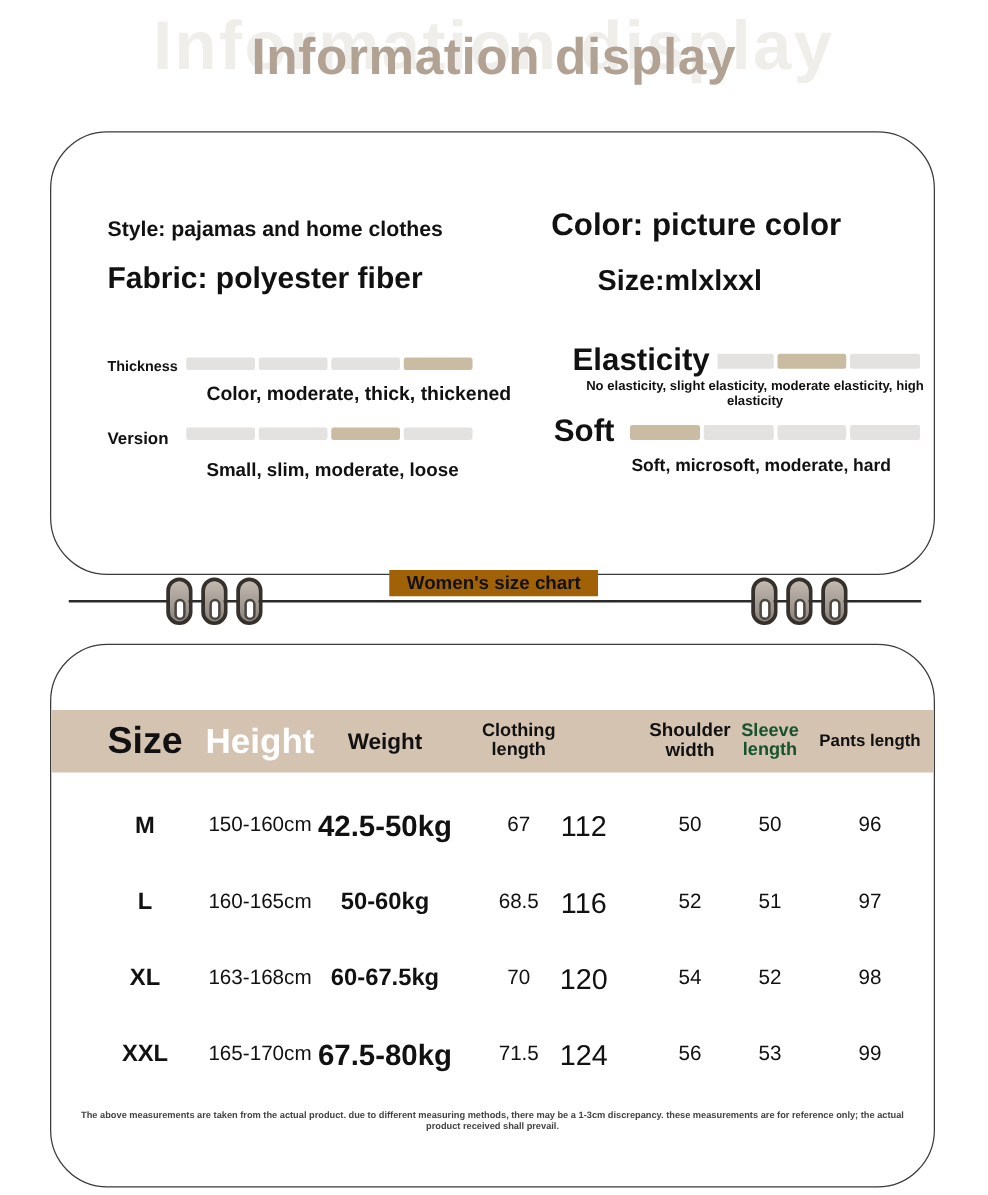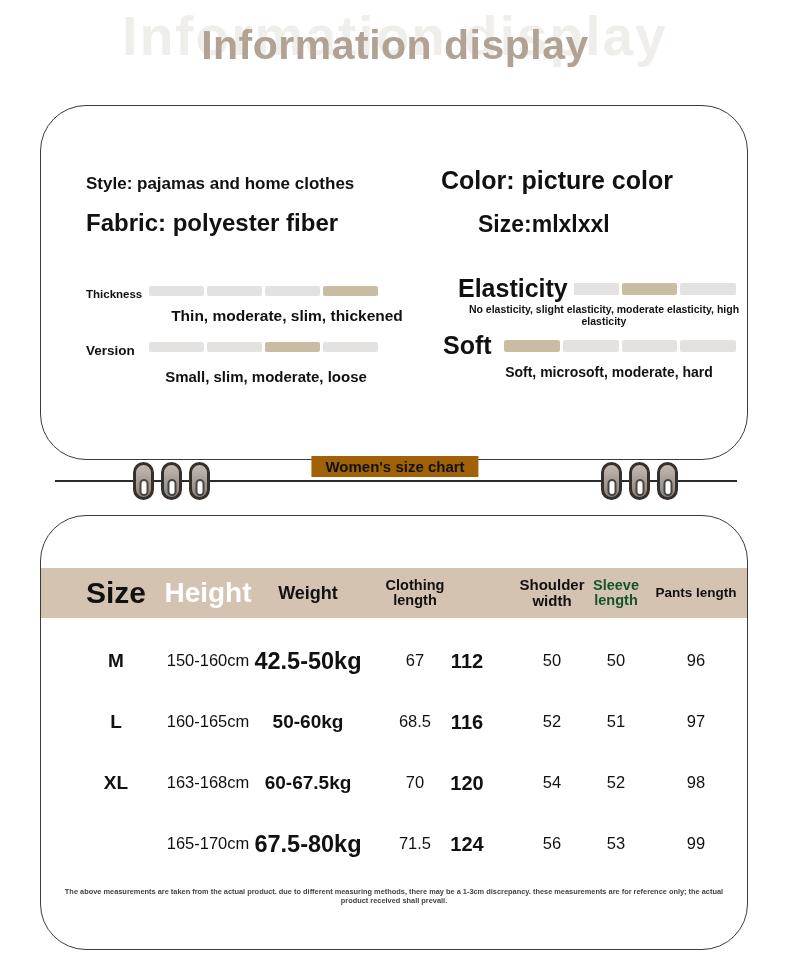--- a/index.html
+++ b/index.html
@@ -80,21 +80,21 @@
   .hc.c5{font-size:15px}
   .hc.c6{font-size:14.5px;color:#14532d}
   .hc.c7{font-size:13.5px}
 
   .t-row{position:absolute;left:0;right:0;height:58px;}
   .row0{top:116px}.row1{top:177px}.row2{top:238px}.row3{top:299px}
   .tc{font-size:16.5px;}
   .tc.c0{font-size:19px;font-weight:700;}
   .tc.c2{font-size:19px;font-weight:700;}
   .row0 .tc.c2,.row3 .tc.c2{font-size:23.5px;}
-  .tc.c4{font-size:20px;font-weight:bold;}
+  .tc.c4{font-size:23px;}
 
   .disclaimer{position:absolute;left:14px;right:14px;top:371px;text-align:center;
       font-size:7.4px;font-weight:600;color:#444;}
 </style>
 </head>
 <body>
 
 <div class="page">
 
   <div class="wm">Information display</div>
@@ -106,21 +106,21 @@
     <div class="color-line">Color: picture color</div>
     <div class="size-line">Size:mlxlxxl</div>
 
     <div class="attr-label thickness-label">Thickness</div>
     <div class="segbar thickness-bar">
         <span class="seg"></span>
         <span class="seg"></span>
         <span class="seg"></span>
         <span class="seg seg-active"></span>
       </div>
-    <div class="attr-caption thickness-caption">Thin, moderate, slim, thickened</div>
+    <div class="attr-caption thickness-caption">Color, moderate, thick, thickened</div>
 
     <div class="attr-label version-label">Version</div>
     <div class="segbar version-bar">
         <span class="seg"></span>
         <span class="seg"></span>
         <span class="seg seg-active"></span>
         <span class="seg"></span>
       </div>
     <div class="attr-caption version-caption">Small, slim, moderate, loose</div>
 
@@ -203,20 +203,21 @@
       <div class="tc c1">163-168cm</div>
       <div class="tc c2">60-67.5kg</div>
       <div class="tc c3">70</div>
       <div class="tc c4">120</div>
       <div class="tc c5">54</div>
       <div class="tc c6">52</div>
       <div class="tc c7">98</div>
     </div>
 
     <div class="t-row row3">
+      <div class="tc c0">XXL</div>
       <div class="tc c1">165-170cm</div>
       <div class="tc c2">67.5-80kg</div>
       <div class="tc c3">71.5</div>
       <div class="tc c4">124</div>
       <div class="tc c5">56</div>
       <div class="tc c6">53</div>
       <div class="tc c7">99</div>
     </div>
 
     <div class="disclaimer">The above measurements are taken from the actual product. due to different measuring methods, there may be a 1-3cm discrepancy. these measurements are for reference only; the actual product received shall prevail.</div>

